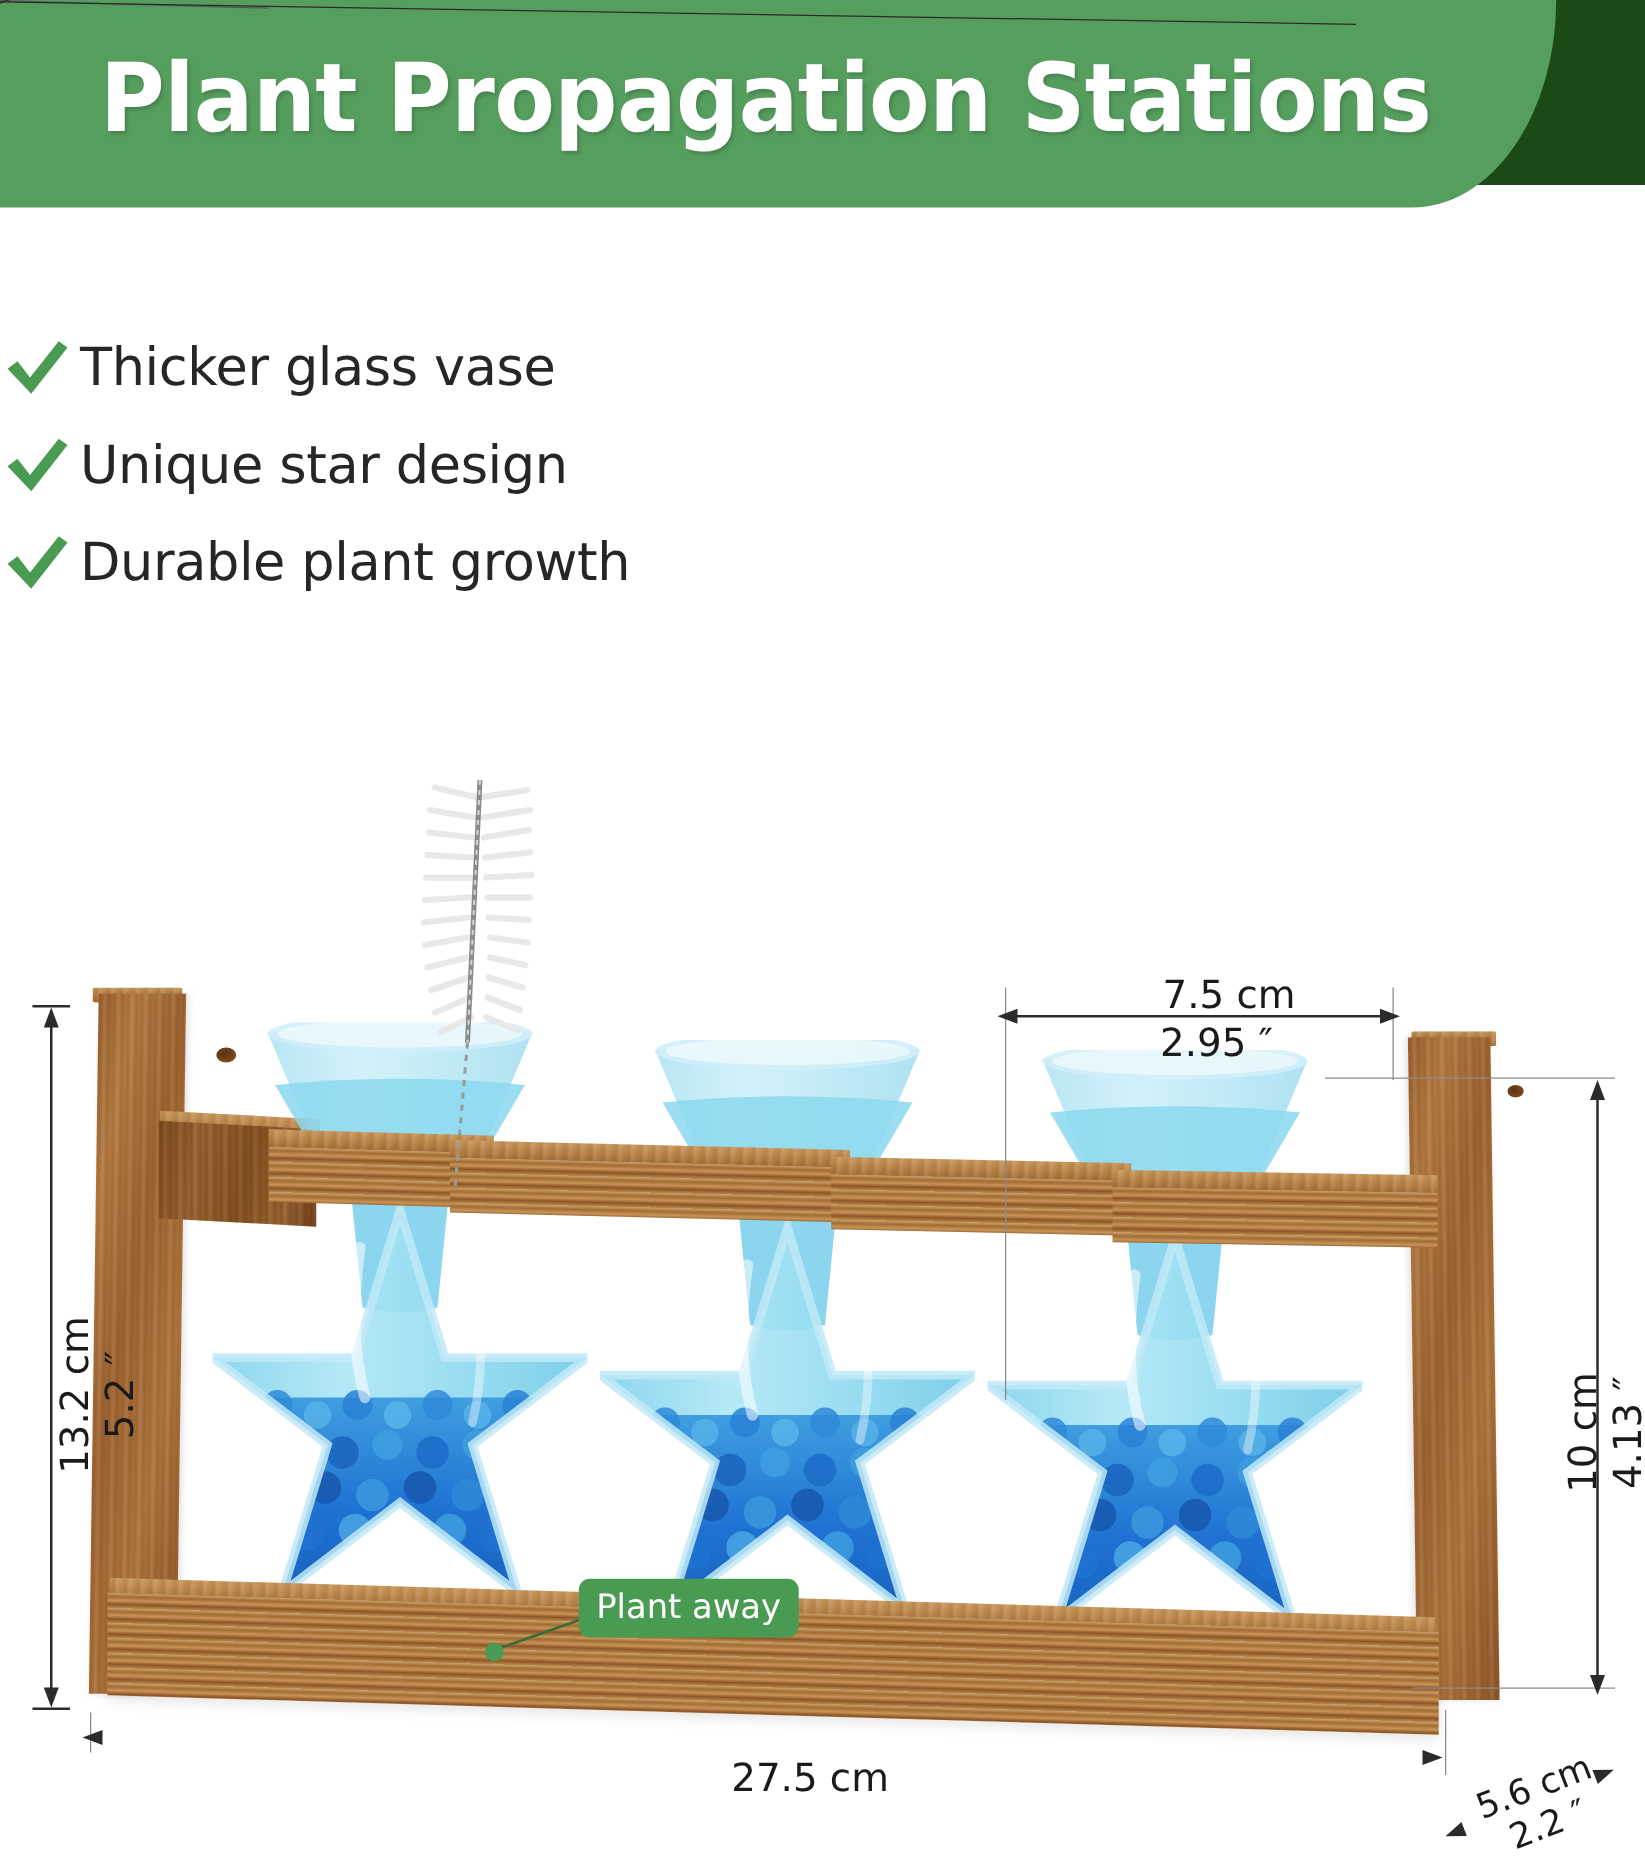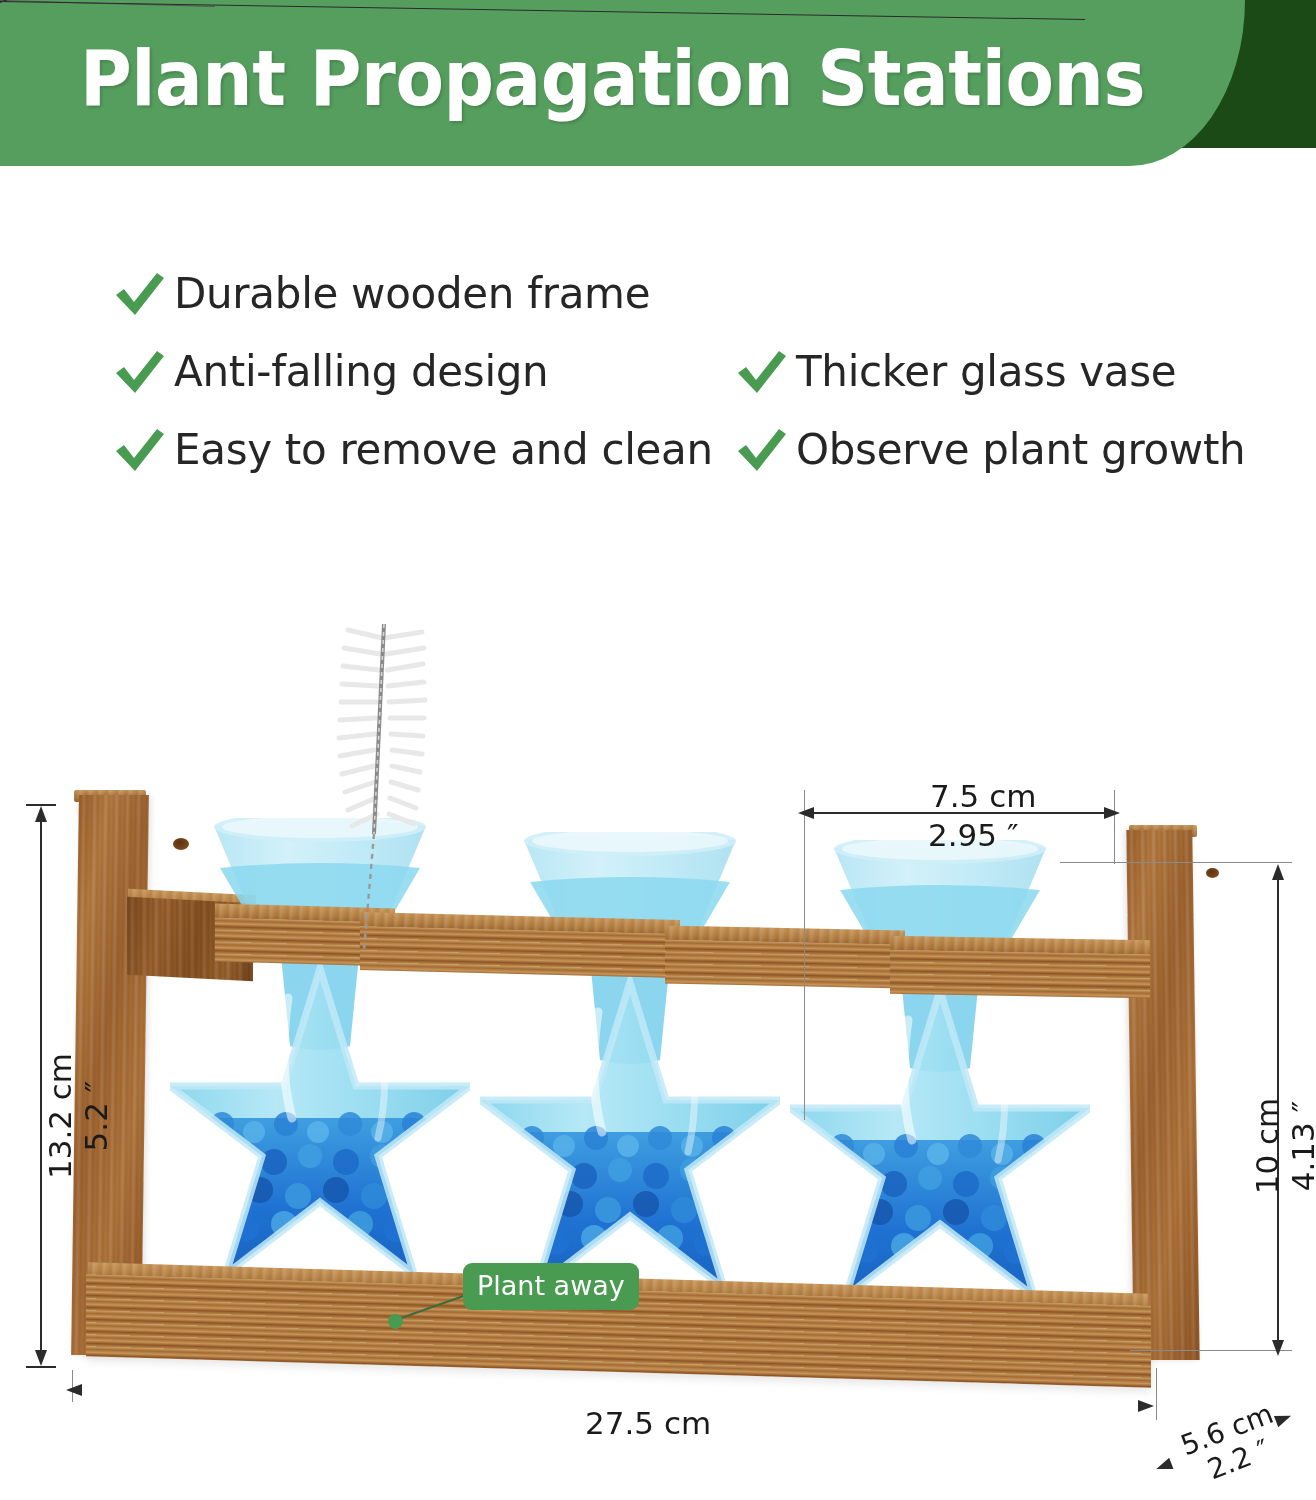--- a/index.html
+++ b/index.html
@@ -315,60 +315,42 @@
 <body>
 
 <div id="header-banner">
   <div id="banner-dark"></div>
   <div id="banner-light"></div>
   <div id="banner-title">Plant Propagation Stations</div>
 </div>
 
 <div id="features">
 
-  <div class="feature-col" id="feature-col-left">
-
-    <div class="feature-item">
-      <svg class="check-icon" viewBox="0 0 56 48">
-        <path d="M4 25 L12 19 L22 32 L45 3 L52 8 L23 45 Z" fill="#4a9b52"></path>
-      </svg>
-      <span class="feature-label">Durable wooden frame</span>
-    </div>
-
-    <div class="feature-item">
-      <svg class="check-icon" viewBox="0 0 56 48">
-        <path d="M4 25 L12 19 L22 32 L45 3 L52 8 L23 45 Z" fill="#4a9b52"></path>
-      </svg>
-      <span class="feature-label">Anti-falling design</span>
-    </div>
-
-    <div class="feature-item">
-      <svg class="check-icon" viewBox="0 0 56 48">
-        <path d="M4 25 L12 19 L22 32 L45 3 L52 8 L23 45 Z" fill="#4a9b52"></path>
-      </svg>
-      <span class="feature-label">Easy to remove and clean</span>
-    </div>
-
-  </div>
 
   <div class="feature-col" id="feature-col-right">
 
     <div class="feature-item">
       <svg class="check-icon" viewBox="0 0 56 48">
         <path d="M4 25 L12 19 L22 32 L45 3 L52 8 L23 45 Z" fill="#4a9b52"></path>
       </svg>
       <span class="feature-label">Thicker glass vase</span>
     </div>
 
-
     <div class="feature-item">
       <svg class="check-icon" viewBox="0 0 56 48">
         <path d="M4 25 L12 19 L22 32 L45 3 L52 8 L23 45 Z" fill="#4a9b52"></path>
       </svg>
-      <span class="feature-label">Observe plant growth</span>
+      <span class="feature-label">Unique star design</span>
+    </div>
+
+    <div class="feature-item">
+      <svg class="check-icon" viewBox="0 0 56 48">
+        <path d="M4 25 L12 19 L22 32 L45 3 L52 8 L23 45 Z" fill="#4a9b52"></path>
+      </svg>
+      <span class="feature-label">Durable plant growth</span>
     </div>
 
   </div>
 </div>
 
 <div id="product-area">
 
   <div id="post-left-top" class="wood-top"></div>
   <div id="post-left" class="wood"></div>
   <div id="post-knot-left"></div>

